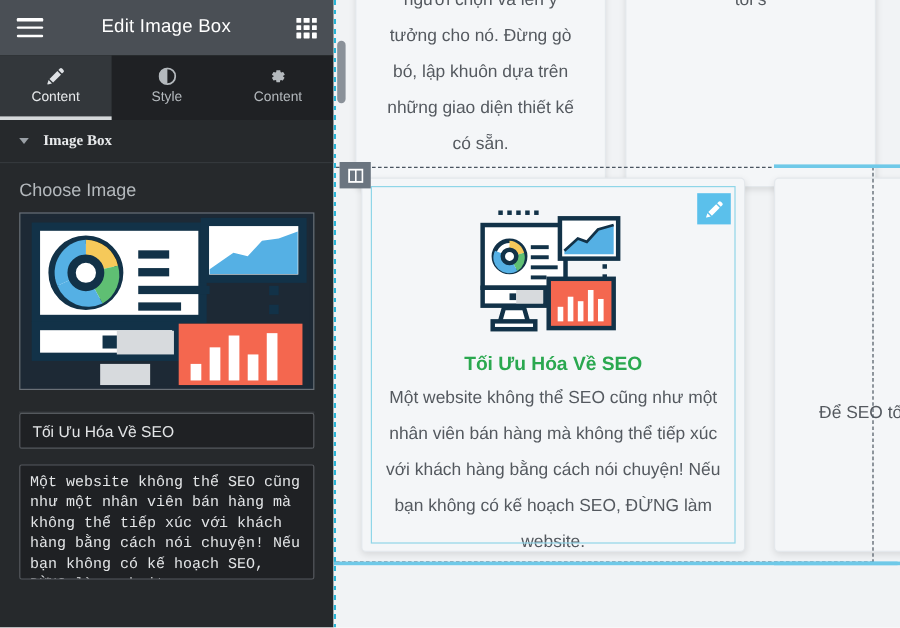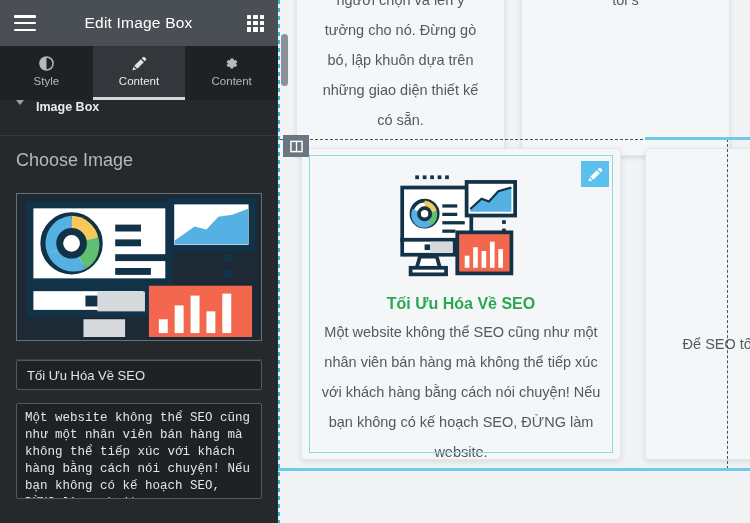--- a/index.html
+++ b/index.html
@@ -80,43 +80,44 @@
     background: #33373b;
     color: #e8eaec;
     border-bottom: 3px solid #d5d8da;
   }
   .tab .tab-ico { height: 15px; display:flex; align-items:center; justify-content:center; }
   .tab-label { line-height: 1; }
 
   
   .section-head {
     height: 36px;
-    display: flex; 
+    display: flex; align-items: center;
     gap: 12px;
     padding: 0 16px;
     color: #e8eaec;
     font-size: 12.5px;
     font-weight: bold;
     border-bottom: 1px solid #34383c;
     background: #26292c;
     cursor: pointer;
+    font-family: Liberation Serif, serif;
   }
   .caret-down {
     width: 0; height: 0;
     border-left: 4.5px solid transparent;
     border-right: 4.5px solid transparent;
     border-top: 5.5px solid #9aa0a6;
   }
 
   .panel-body { padding: 14px 16px 0 16px; }
 
   .field-label {
     color: #b4b9bd;
-    font-size: 18px;
-    margin-bottom: 22px;
+    font-size: 15px;
+    margin-bottom: 10px;
   }
 
   .img-preview {
     width: 246px;
     height: 148px;
     border: 1px solid #6a7077;
     background: #1d2935;
     padding: 3px;
     cursor: pointer;
   }
@@ -359,37 +360,37 @@
         <span></span>
           <span></span>
           <span></span>
         <span></span>
           <span></span>
           <span></span>
       </div>
     </div>
 
     <div class="tabs">
+      <div class="tab active">
+        <span class="tab-ico">
+          <svg width="15" height="15" viewBox="0 0 16 16">
+              <path d="M11.6 1.2a1.4 1.4 0 0 1 2 0l1.2 1.2a1.4 1.4 0 0 1 0 2L13.5 5.7 10.3 2.5zM9.4 3.4l3.2 3.2-7 7-3.2-3.2zM1.6 11.4l3 3-3.6.9a.4.4 0 0 1-.5-.5z" fill="#dfe2e5"></path>
+            </svg>
+        </span>
+        <span class="tab-label">Content</span>
+      </div>
       <div class="tab">
         <span class="tab-ico">
           <svg width="15" height="15" viewBox="0 0 16 16">
               <circle cx="8" cy="8" r="7" fill="none" stroke="#b4b9bd" stroke-width="1.6"></circle>
               <path d="M8 1a7 7 0 0 0 0 14z" fill="#b4b9bd"></path>
             </svg>
         </span>
         <span class="tab-label">Style</span>
       </div>
-      <div class="tab active">
-        <span class="tab-ico">
-          <svg width="15" height="15" viewBox="0 0 16 16">
-              <path d="M11.6 1.2a1.4 1.4 0 0 1 2 0l1.2 1.2a1.4 1.4 0 0 1 0 2L13.5 5.7 10.3 2.5zM9.4 3.4l3.2 3.2-7 7-3.2-3.2zM1.6 11.4l3 3-3.6.9a.4.4 0 0 1-.5-.5z" fill="#dfe2e5"></path>
-            </svg>
-        </span>
-        <span class="tab-label">Content</span>
-      </div>
       <div class="tab">
         <span class="tab-ico">
           <svg width="15" height="15" viewBox="0 0 16 16">
               <path d="M8 5.3A2.7 2.7 0 1 0 8 10.7 2.7 2.7 0 0 0 8 5.3zm0 4.1A1.4 1.4 0 1 1 8 6.6a1.4 1.4 0 0 1 0 2.8z" fill="#b4b9bd"></path>
               <path d="M14 9.1l-1.2-.7a5 5 0 0 0 0-.8l1.2-.7a.4.4 0 0 0 .15-.5l-1.2-2a.4.4 0 0 0-.5-.17l-1.3.5a5 5 0 0 0-.7-.4l-.2-1.4a.4.4 0 0 0-.4-.33H7.15a.4.4 0 0 0-.4.33l-.2 1.4a5 5 0 0 0-.7.4l-1.3-.5a.4.4 0 0 0-.5.17l-1.2 2a.4.4 0 0 0 .15.5l1.2.7a5 5 0 0 0 0 .8l-1.2.7a.4.4 0 0 0-.15.5l1.2 2a.4.4 0 0 0 .5.17l1.3-.5a5 5 0 0 0 .7.4l.2 1.4a.4.4 0 0 0 .4.33h2.4a.4.4 0 0 0 .4-.33l.2-1.4a5 5 0 0 0 .7-.4l1.3.5a.4.4 0 0 0 .5-.17l1.2-2a.4.4 0 0 0-.15-.5z" fill="#b4b9bd"></path>
             </svg>
         </span>
         <span class="tab-label">Content</span>
       </div>
     </div>

